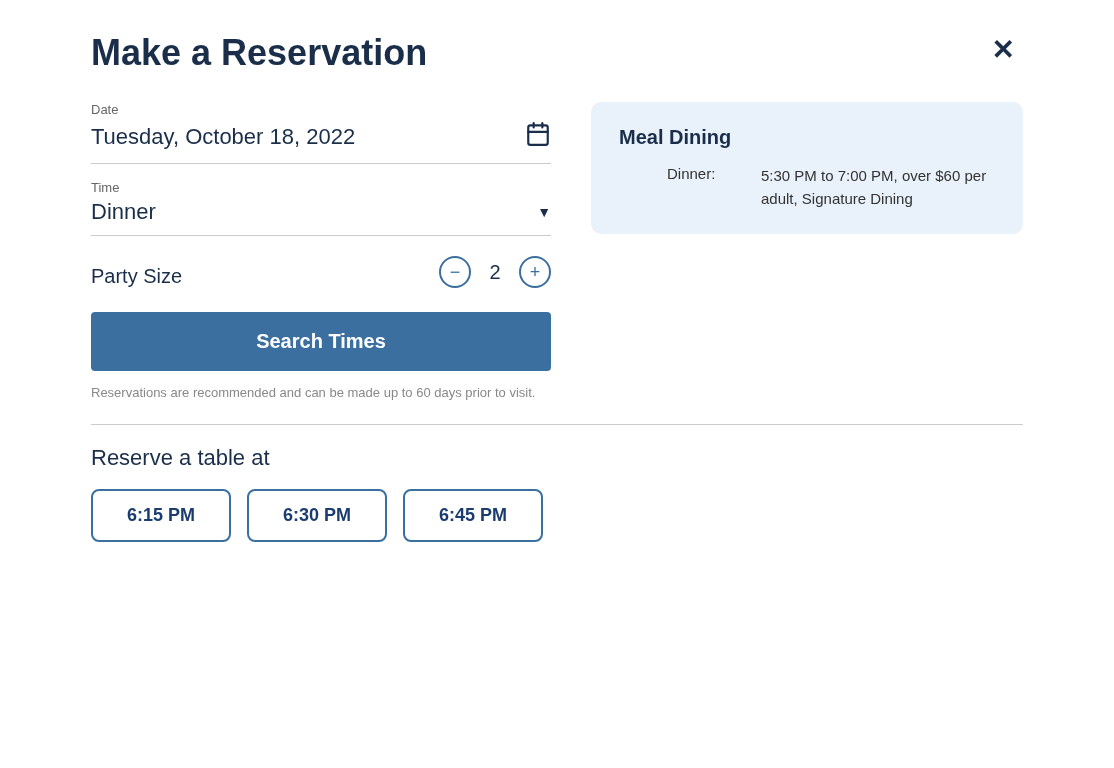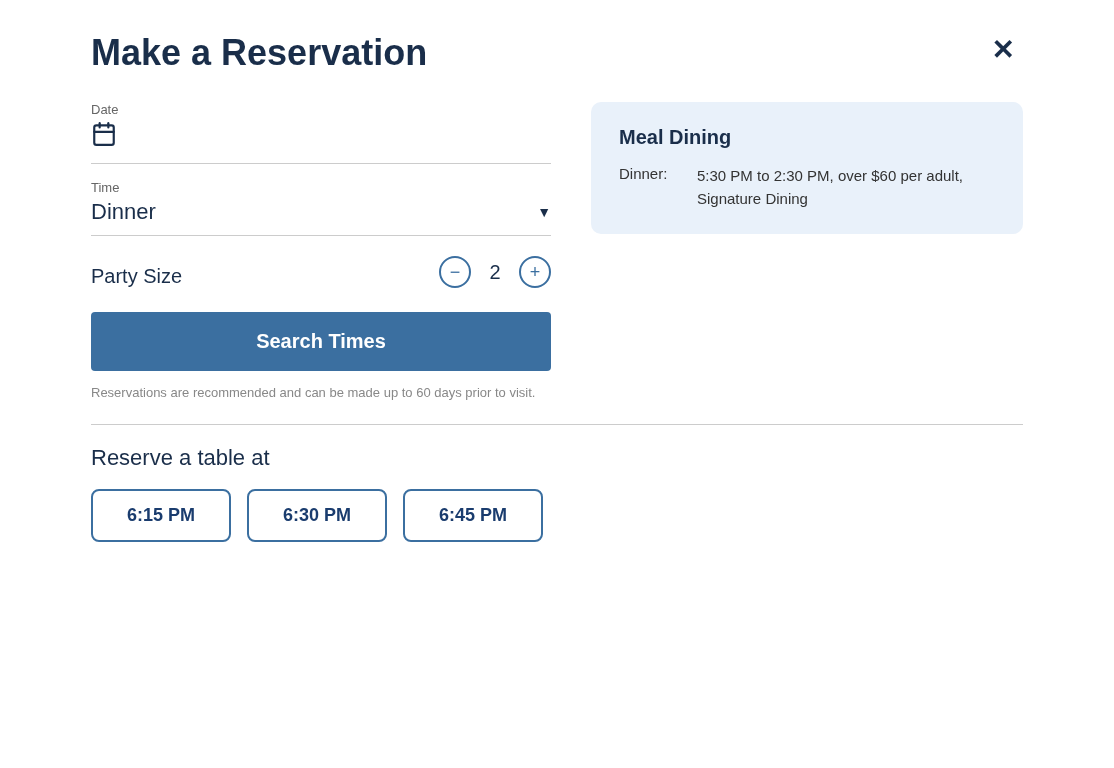--- a/index.html
+++ b/index.html
@@ -147,21 +147,22 @@
       margin-bottom: 0;
     }
     .meal-periods-title {
       font-size: 20px;
       font-weight: 700;
       color: #1a2e4a;
       margin-bottom: 16px;
     }
     .meal-row {
       display: flex;
-      gap: 8px;
+      gap: 24px;
+      margin-left: 48px;
     }
     .meal-type {
       font-size: 15px;
       color: #333;
       min-width: 70px;
     }
     .meal-detail {
       font-size: 15px;
       color: #333;
       line-height: 1.5;
@@ -205,20 +206,21 @@
   </div>
 
   <div class="content-row">
 
     <div class="left-panel">
 
       
       <div class="field-group">
         <div class="field-label">Date</div>
         <div class="field-value">
+          <span>Tuesday, October 18, 2022</span>
           <span class="calendar-icon">
             <svg width="26" height="26" viewBox="0 0 24 24" fill="none" stroke="#1a2e4a" stroke-width="2" stroke-linecap="round" stroke-linejoin="round">
               <rect x="3" y="4" width="18" height="18" rx="2" ry="2"></rect>
               <line x1="16" y1="2" x2="16" y2="6"></line>
               <line x1="8" y1="2" x2="8" y2="6"></line>
               <line x1="3" y1="10" x2="21" y2="10"></line>
             </svg>
           </span>
         </div>
         <hr class="field-divider">
@@ -249,21 +251,21 @@
 
       
       <p class="reservation-note">Reservations are recommended and can be made up to 60 days prior to visit.</p>
 
     </div>
 
     <div class="right-panel">
       <div class="meal-periods-title">Meal Dining</div>
       <div class="meal-row">
         <span class="meal-type">Dinner:</span>
-        <span class="meal-detail">5:30 PM to 2:30 PM, over $60 per adult, Signature Dining</span>
+        <span class="meal-detail">5:30 PM to 7:00 PM, over $60 per adult, Signature Dining</span>
       </div>
     </div>
 
   </div>
 
   <hr class="section-divider">
 
   <div>
     <div class="reserve-section-title">Reserve a table at</div>
     <div class="time-slots">

